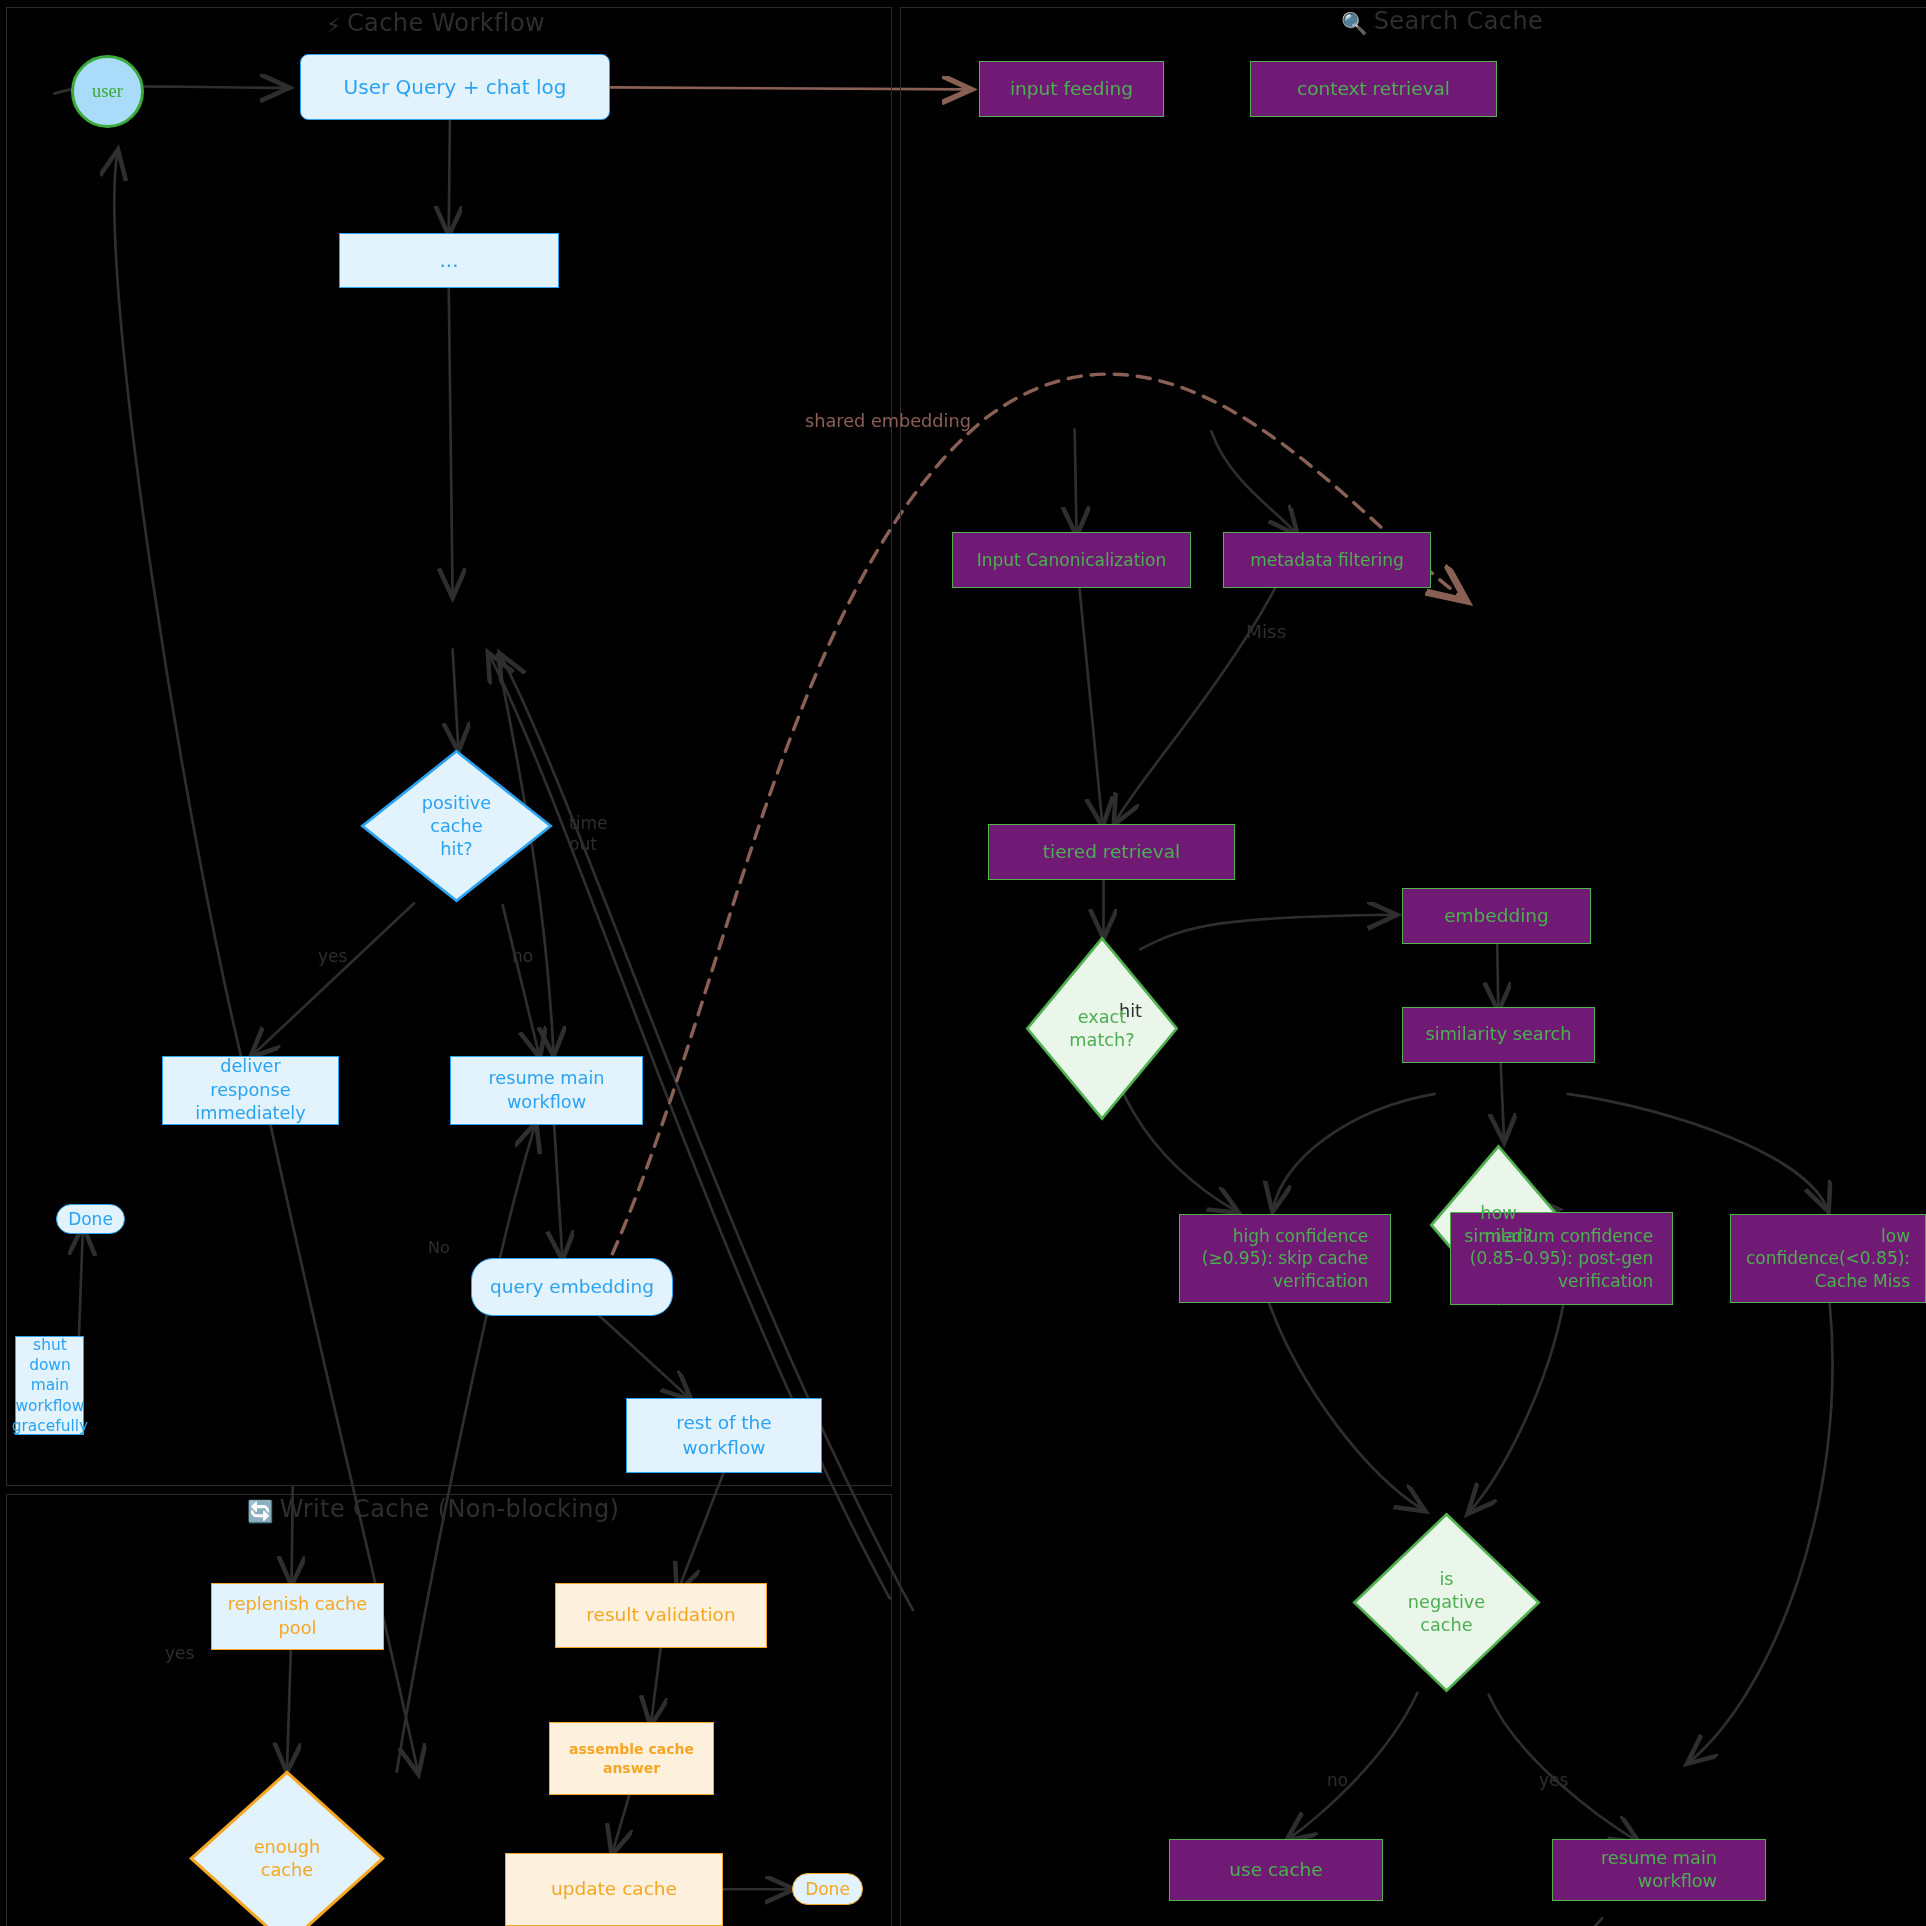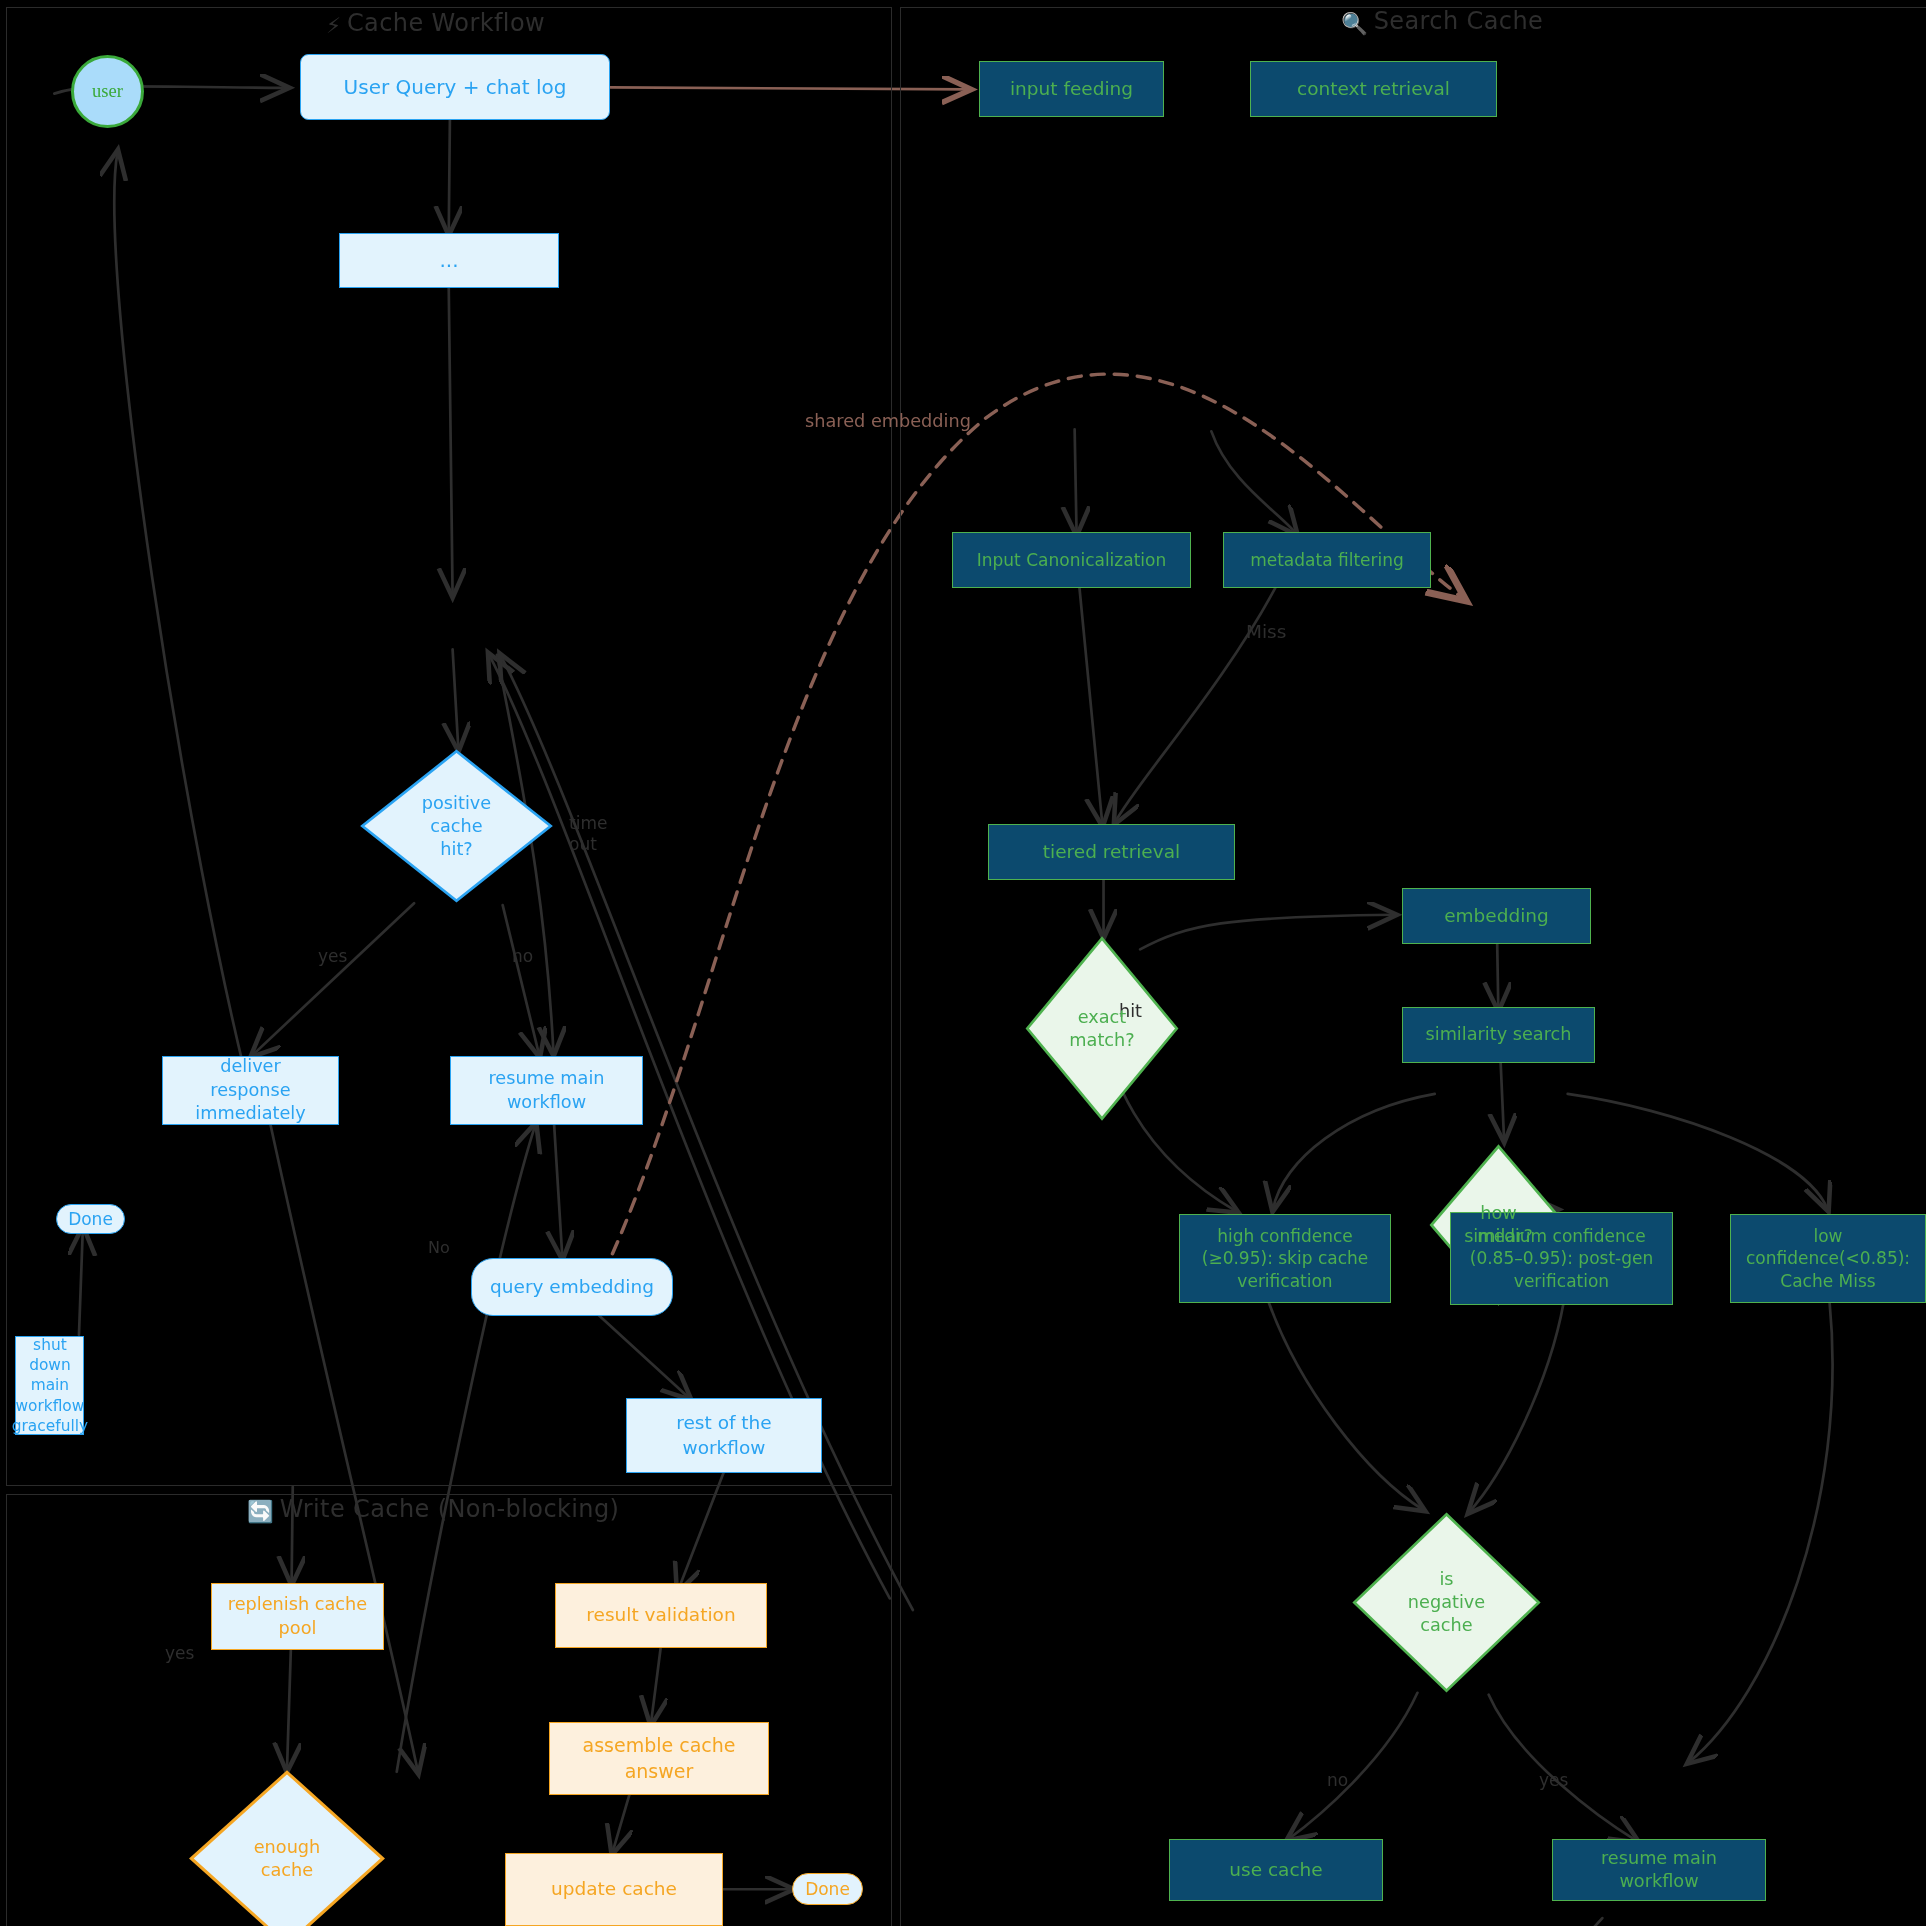--- a/index.html
+++ b/index.html
@@ -36,21 +36,21 @@
     display:flex;align-items:center;justify-content:center;
     text-align:center;
     line-height:1.32;
     white-space:pre-line;
     font-family:"DejaVu Sans", sans-serif;
   }
   .blue{
     background:#e2f3fd;border:1.9px solid #2aa3f2;color:#2aa3f2;
   }
   .green{
-    background:#0c4a6e;border:1.9px solid #4fb24f;color:#4caf50;
+    background:#701a75;border:1.9px solid #4fb24f;color:#4caf50;text-align:right;
   }
   .orange{
     background:#fdf0dd;border:1.9px solid #f5a623;color:#f5a623;
   }
   .orange-blue{
     background:#e2f3fd;border:1.9px solid #f5a623;color:#f5a623;
   }
   .round{border-radius:8.5px;}
   .stadium{border-radius:385px;}
   .ellipse{border-radius:50%;background:#aadcfa;border:3.5px solid #3aa93a;color:#3aa93a;font-family:Liberation Serif, serif;}
@@ -283,21 +283,21 @@
   <div class="node green" style="left:1169px;top:1839px;width:214px;height:62px;font-size:18.5px;">use cache</div>
 
   <div class="node green" style="left:1552px;top:1839px;width:214px;height:62px;font-size:17.7px;">resume main
 workflow</div>
 
   <div class="node orange-blue" style="left:211px;top:1583px;width:173px;height:67px;font-size:17.7px;">replenish cache
 pool</div>
 
   <div class="node orange" style="left:555px;top:1583px;width:212px;height:65px;font-size:18.5px;">result validation</div>
 
-  <div class="node orange" style="left:549px;top:1722px;width:220px;height:73px;font-size:19px;">assemble cache
+  <div class="node orange" style="left:549px;top:1722px;width:165px;height:73px;font-size:14px;font-weight:bold;">assemble cache
 answer</div>
 
   <div class="node orange" style="left:505px;top:1853px;width:218px;height:73px;font-size:18.5px;">update cache</div>
 
   <div class="diamond d-orange" style="left:189px;top:1770px;width:196px;height:177px;">
     <svg class="shape" viewBox="0 0 510 460" preserveAspectRatio="none">
       <polygon points="255,6 504,230 255,454 6,230" fill="#e2f3fd" stroke="#f5a623" stroke-width="8"></polygon>
     </svg>
     <div class="lbl" style="font-size:17.7px;">enough
 cache</div>

